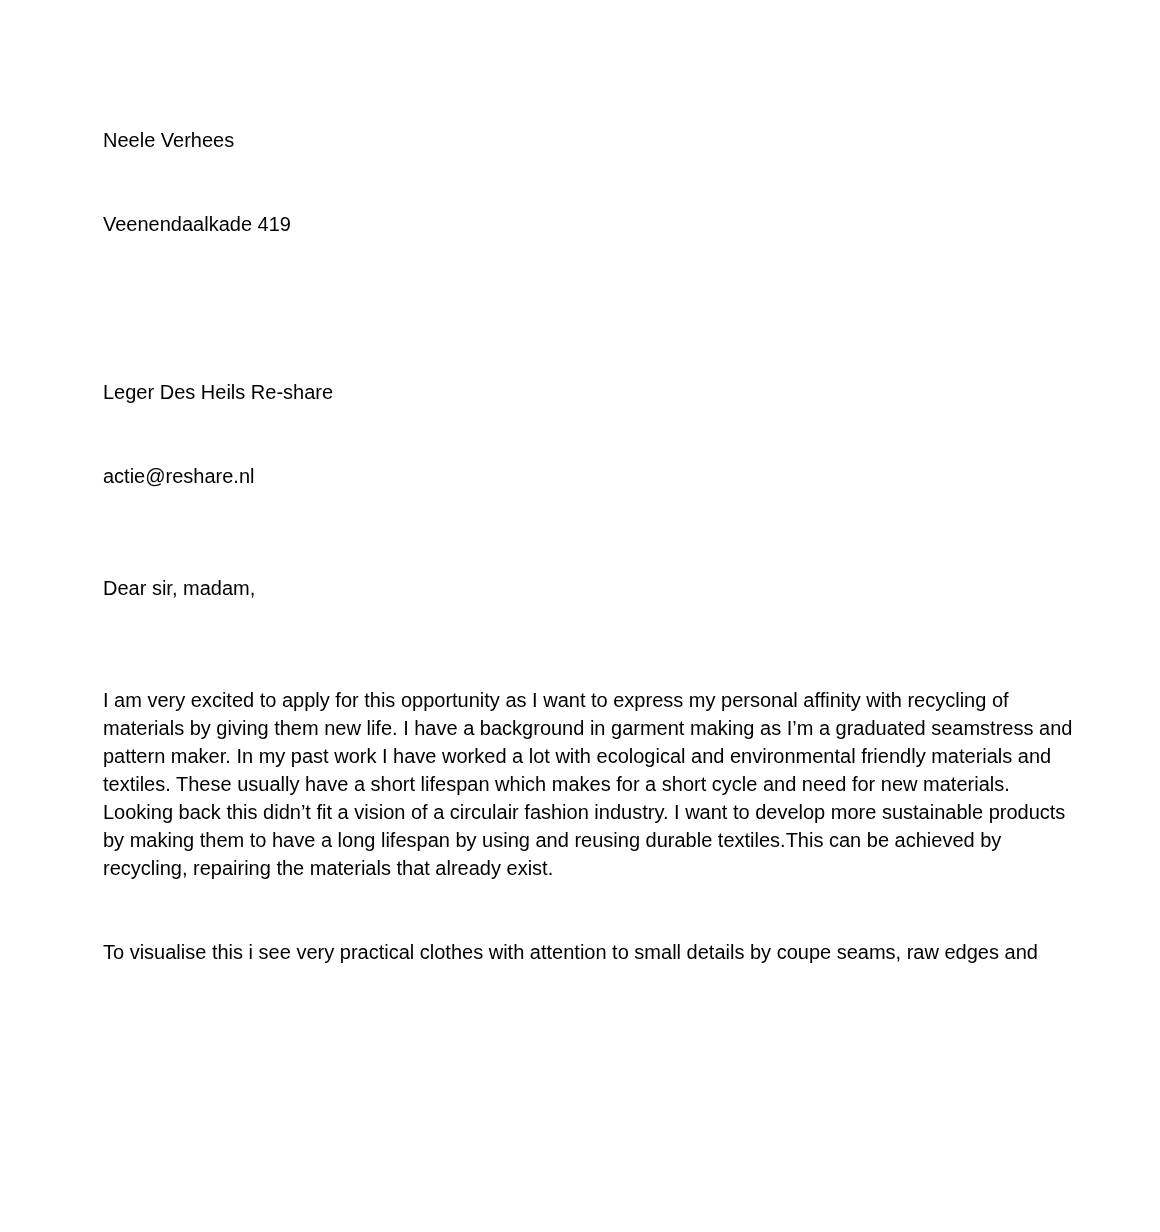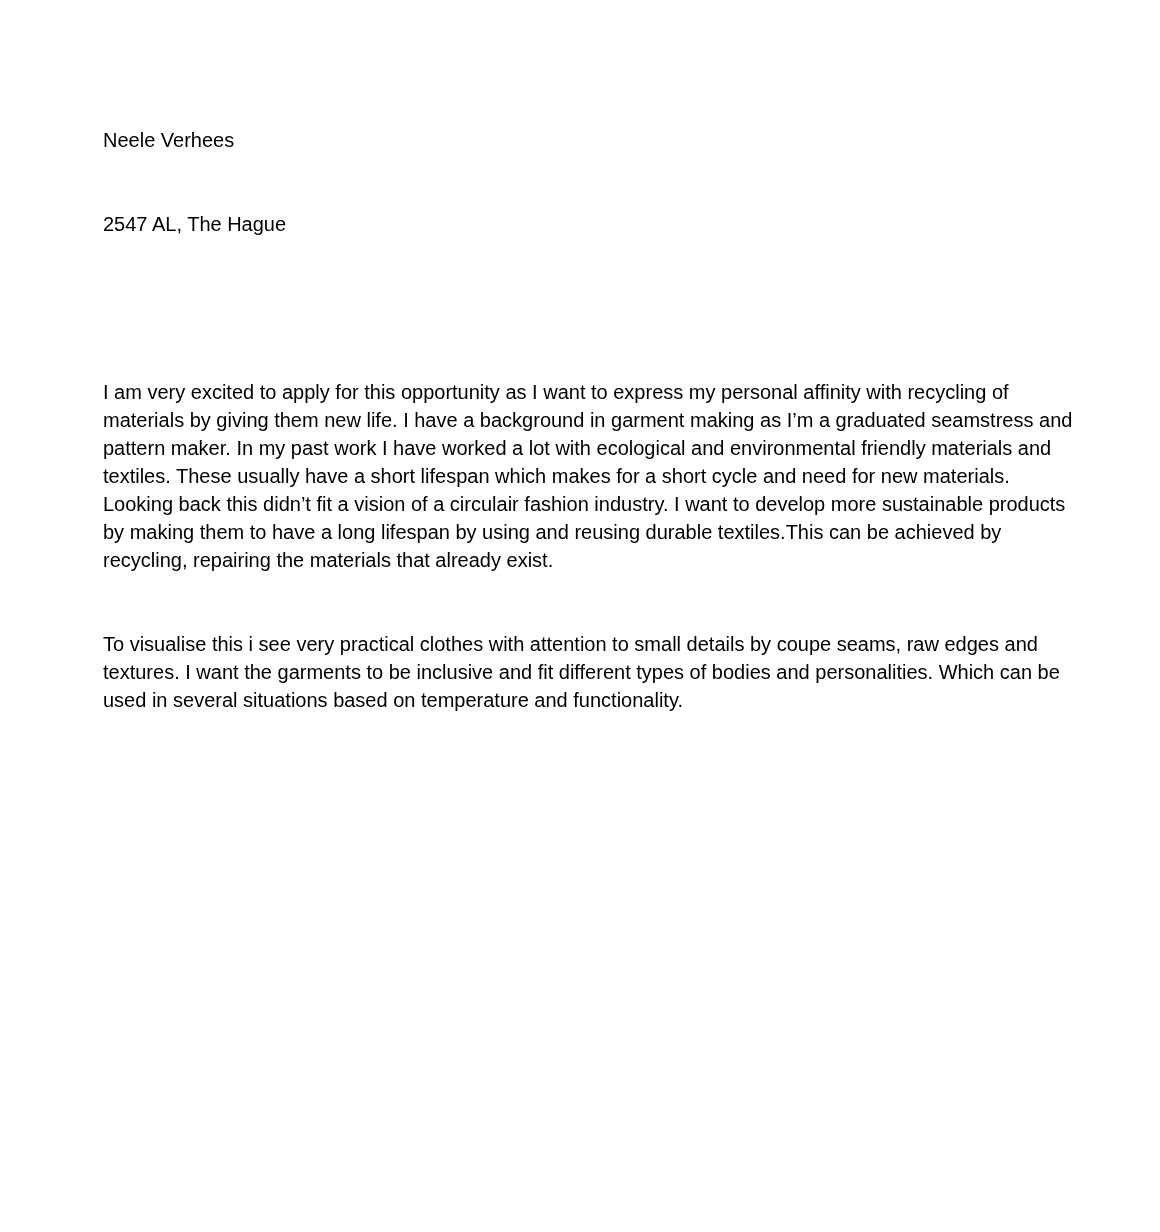--- a/index.html
+++ b/index.html
@@ -29,25 +29,30 @@
     white-space: pre-wrap;
   }
 </style>
 </head>
 <body>
 
 <div class="page">
 
   <div class="block">
     <div>Neele Verhees</div>
-    <div>2547 AL, The Hague</div>
+    <div>Veenendaalkade 419</div>
+  </div>
+
+  <div class="block">
+    <div>Leger Des Heils Re-share</div>
+    <div>actie@reshare.nl</div>
   </div>
 
 
-
+  <div class="block">Dear sir, madam,</div>
 
 
   <div class="block">
     <div>I am very excited to apply for this opportunity as I want to express my personal affinity with recycling of materials by giving them new life. I have a background in garment making as I’m a graduated seamstress and pattern maker. In my past work I have worked a lot with ecological and environmental friendly materials and textiles. These usually have a short lifespan which makes for a short cycle and need for new materials. Looking back this didn’t fit a vision of a circulair fashion industry. I want to develop more sustainable products by making them to have a long lifespan by using and reusing durable textiles.This can be achieved by recycling, repairing the materials that already exist.</div>
     <div>To visualise this i see very practical clothes with attention to small details by coupe seams, raw edges and textures. I want the garments to be inclusive and fit different types of bodies and personalities. Which can be used in several situations based on temperature and functionality.</div>
   </div>
 
 </div>
 
 </body></html>

